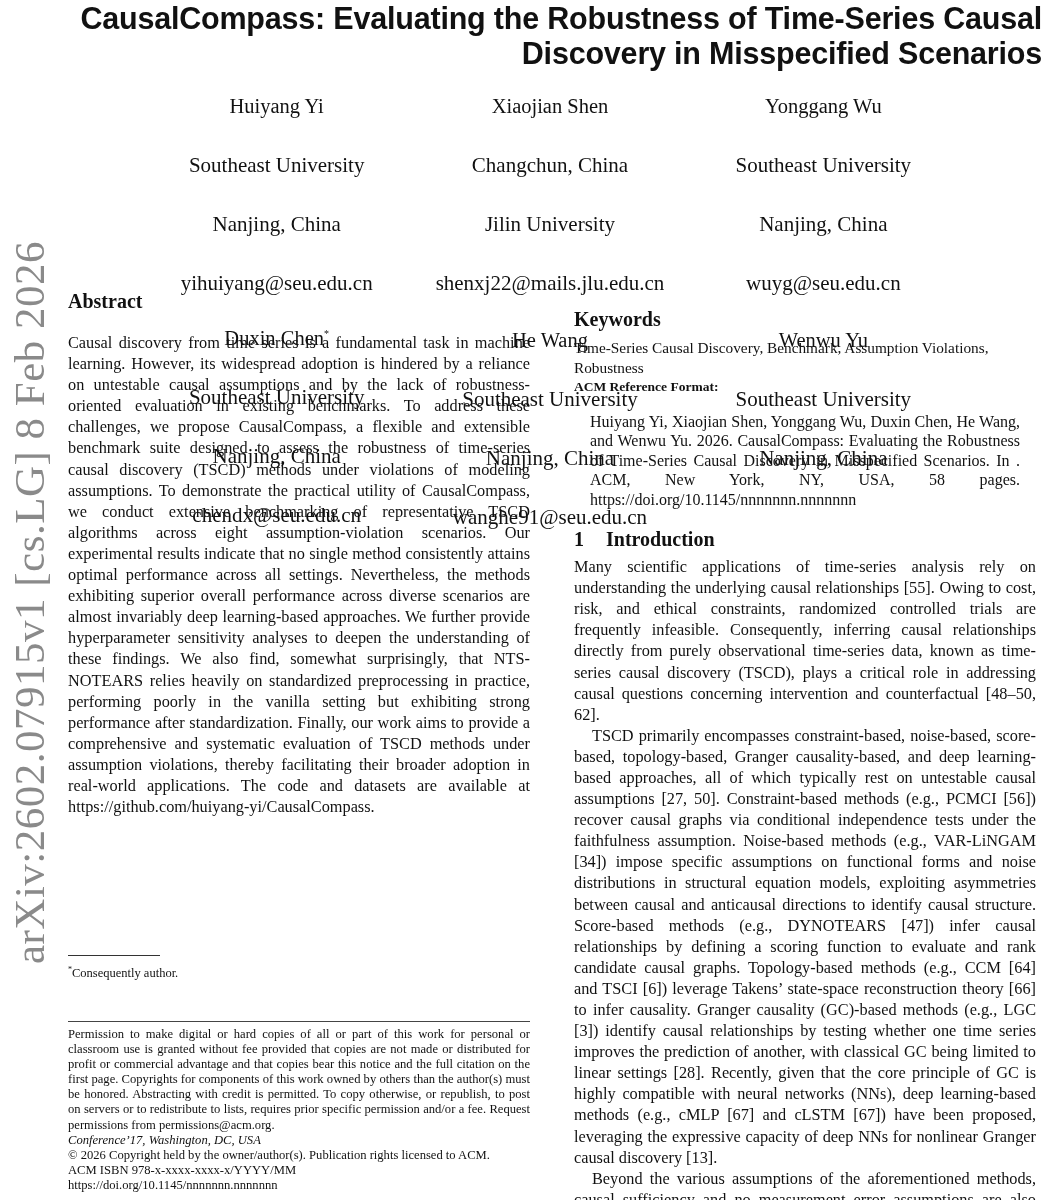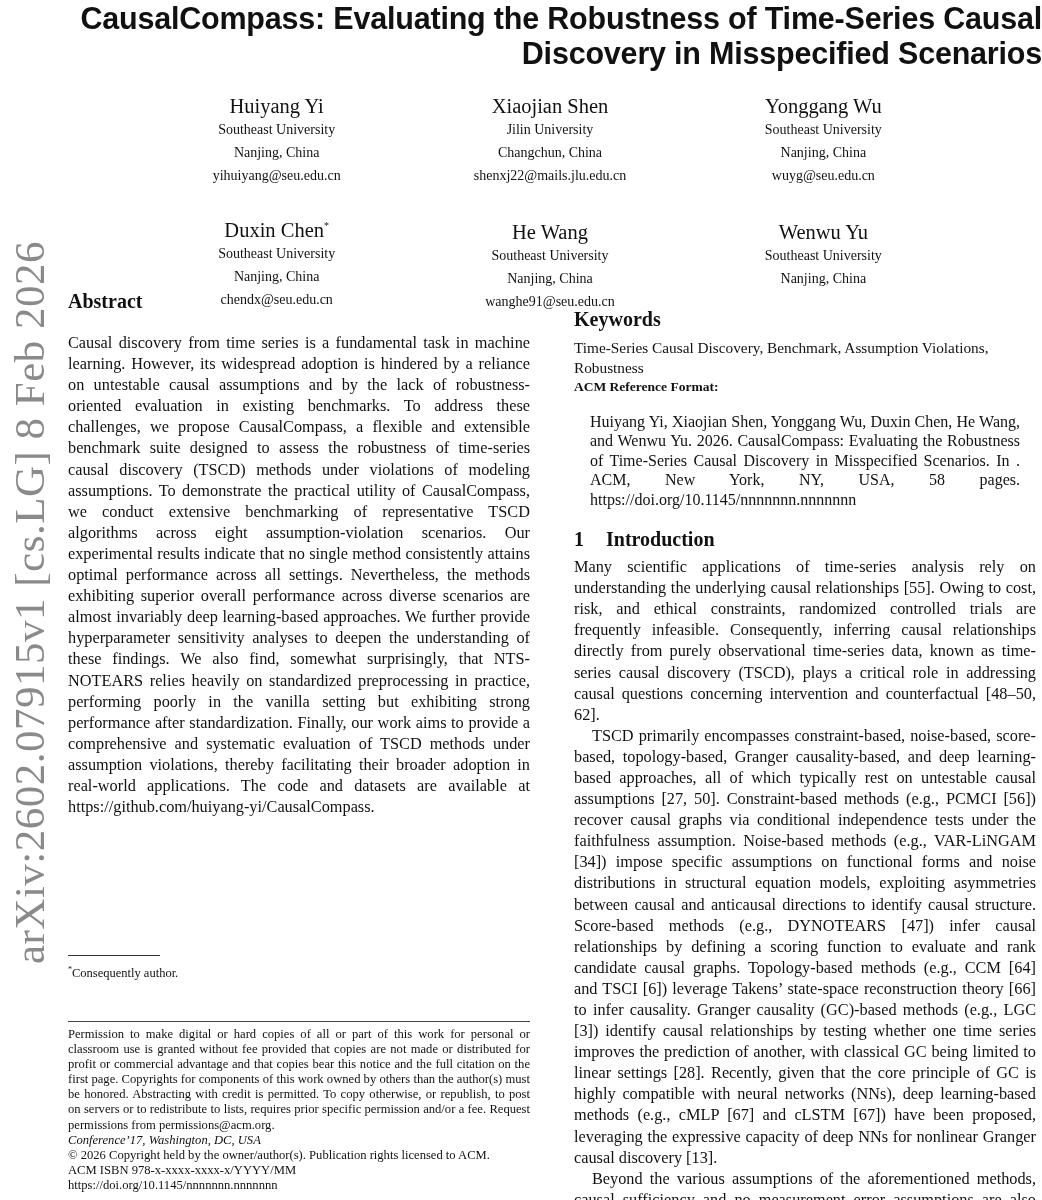--- a/index.html
+++ b/index.html
@@ -20,21 +20,21 @@
     position: absolute; left: 60px; top: 0; width: 982px; text-align: right;
     font-family: "Liberation Sans", "DejaVu Sans", sans-serif; font-weight: bold;
     font-size: 30.5px; line-height: 35px; letter-spacing: -0.2px;
   }
   .authors {
     position: absolute; left: 140px; top: 88px; width: 820px;
     display: grid; grid-template-columns: 1fr 1fr 1fr; row-gap: 27px;
     text-align: center;
   }
   .author .name { font-size: 20.5px; line-height: 24px; }
-  .author .line { font-size: 14px; line-height: 23px; }
+  .author .line { font-size: 21px; line-height: 23px; margin-top: 36px; }
   .col-left { position: absolute; left: 68px; top: 288px; width: 462px; }
   .col-right { position: absolute; left: 574px; top: 306px; width: 462px; }
   h2 {
     margin: 0; font-size: 20px; font-weight: bold; line-height: 26px;
   }
   .body-text {
     font-size: 16.3px; line-height: 21.1px; text-align: justify; margin: 0;
     hyphens: auto;
   }
   .abstract-text { margin-top: 18px; }
@@ -75,22 +75,22 @@
 
 <div class="authors">
   <div class="author">
     <div class="name"><span>Huiyang Yi</span><sup></sup></div>
     <div class="line">Southeast University</div>
     <div class="line">Nanjing, China</div>
     <div class="line">yihuiyang@seu.edu.cn</div>
   </div>
   <div class="author">
     <div class="name"><span>Xiaojian Shen</span><sup></sup></div>
+    <div class="line">Changchun, China</div>
     <div class="line">Jilin University</div>
-    <div class="line">Changchun, China</div>
     <div class="line">shenxj22@mails.jlu.edu.cn</div>
   </div>
   <div class="author">
     <div class="name"><span>Yonggang Wu</span><sup></sup></div>
     <div class="line">Southeast University</div>
     <div class="line">Nanjing, China</div>
     <div class="line">wuyg@seu.edu.cn</div>
   </div>
   <div class="author">
     <div class="name"><span>Duxin Chen</span><sup style="font-size:10px;">*</sup></div>

